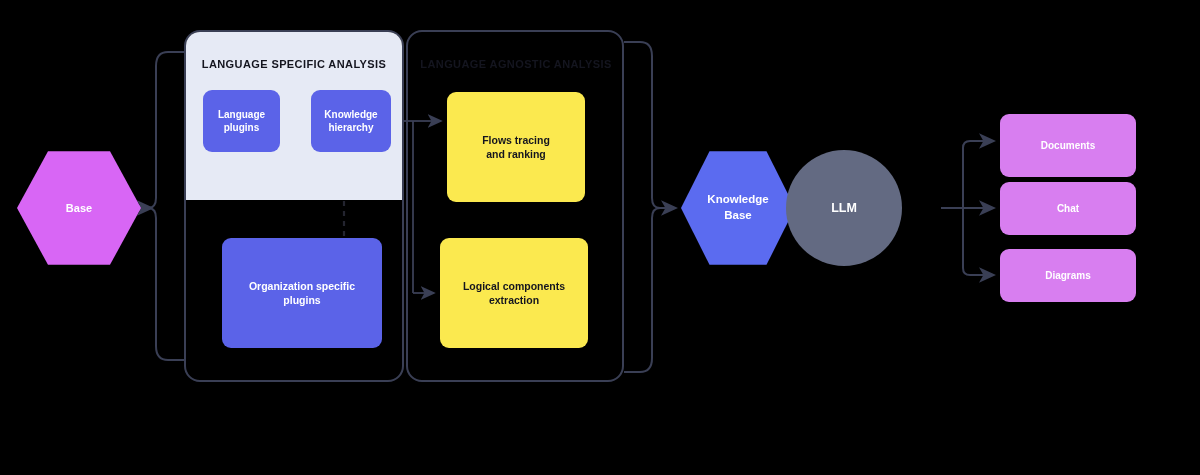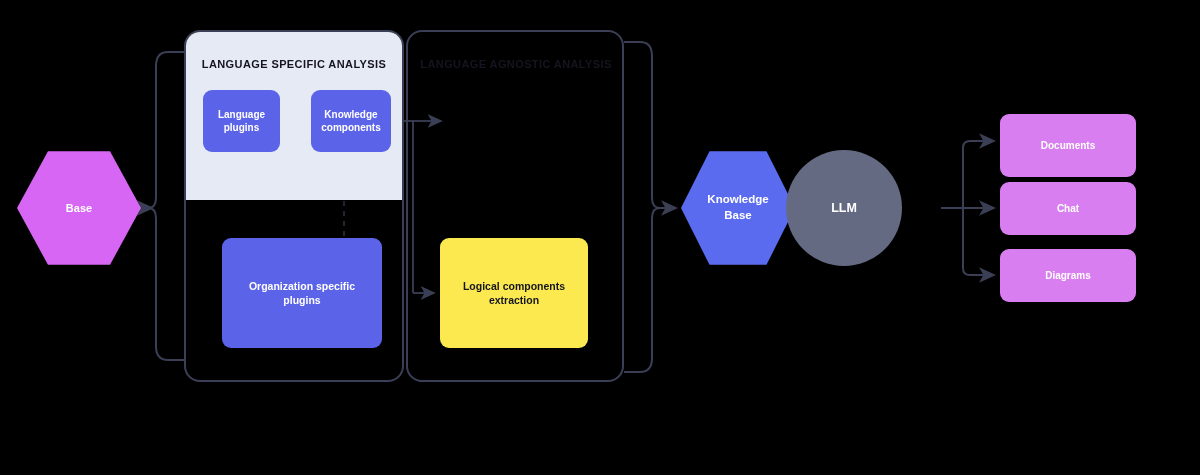--- a/index.html
+++ b/index.html
@@ -150,31 +150,37 @@
   <div class="box box-blue b-lang">
     <span>
       <span>Language</span><br>
       <span>plugins</span>
     </span>
   </div>
 
   <div class="box box-blue b-know">
     <span>
       <span>Knowledge</span><br>
-      <span>components</span>
+      <span>hierarchy</span>
     </span>
   </div>
 
   <div class="box box-blue b-org">
     <span>
       <span>Organization specific</span><br>
       <span>plugins</span>
     </span>
   </div>
 
+  <div class="box box-yellow b-flows">
+    <span>
+      <span>Flows tracing</span><br>
+      <span>and ranking</span>
+    </span>
+  </div>
 
   <div class="box box-yellow b-logical">
     <span>
       <span>Logical components</span><br>
       <span>extraction</span>
     </span>
   </div>
 
   <div class="node hex hex-kb">
     <span>

